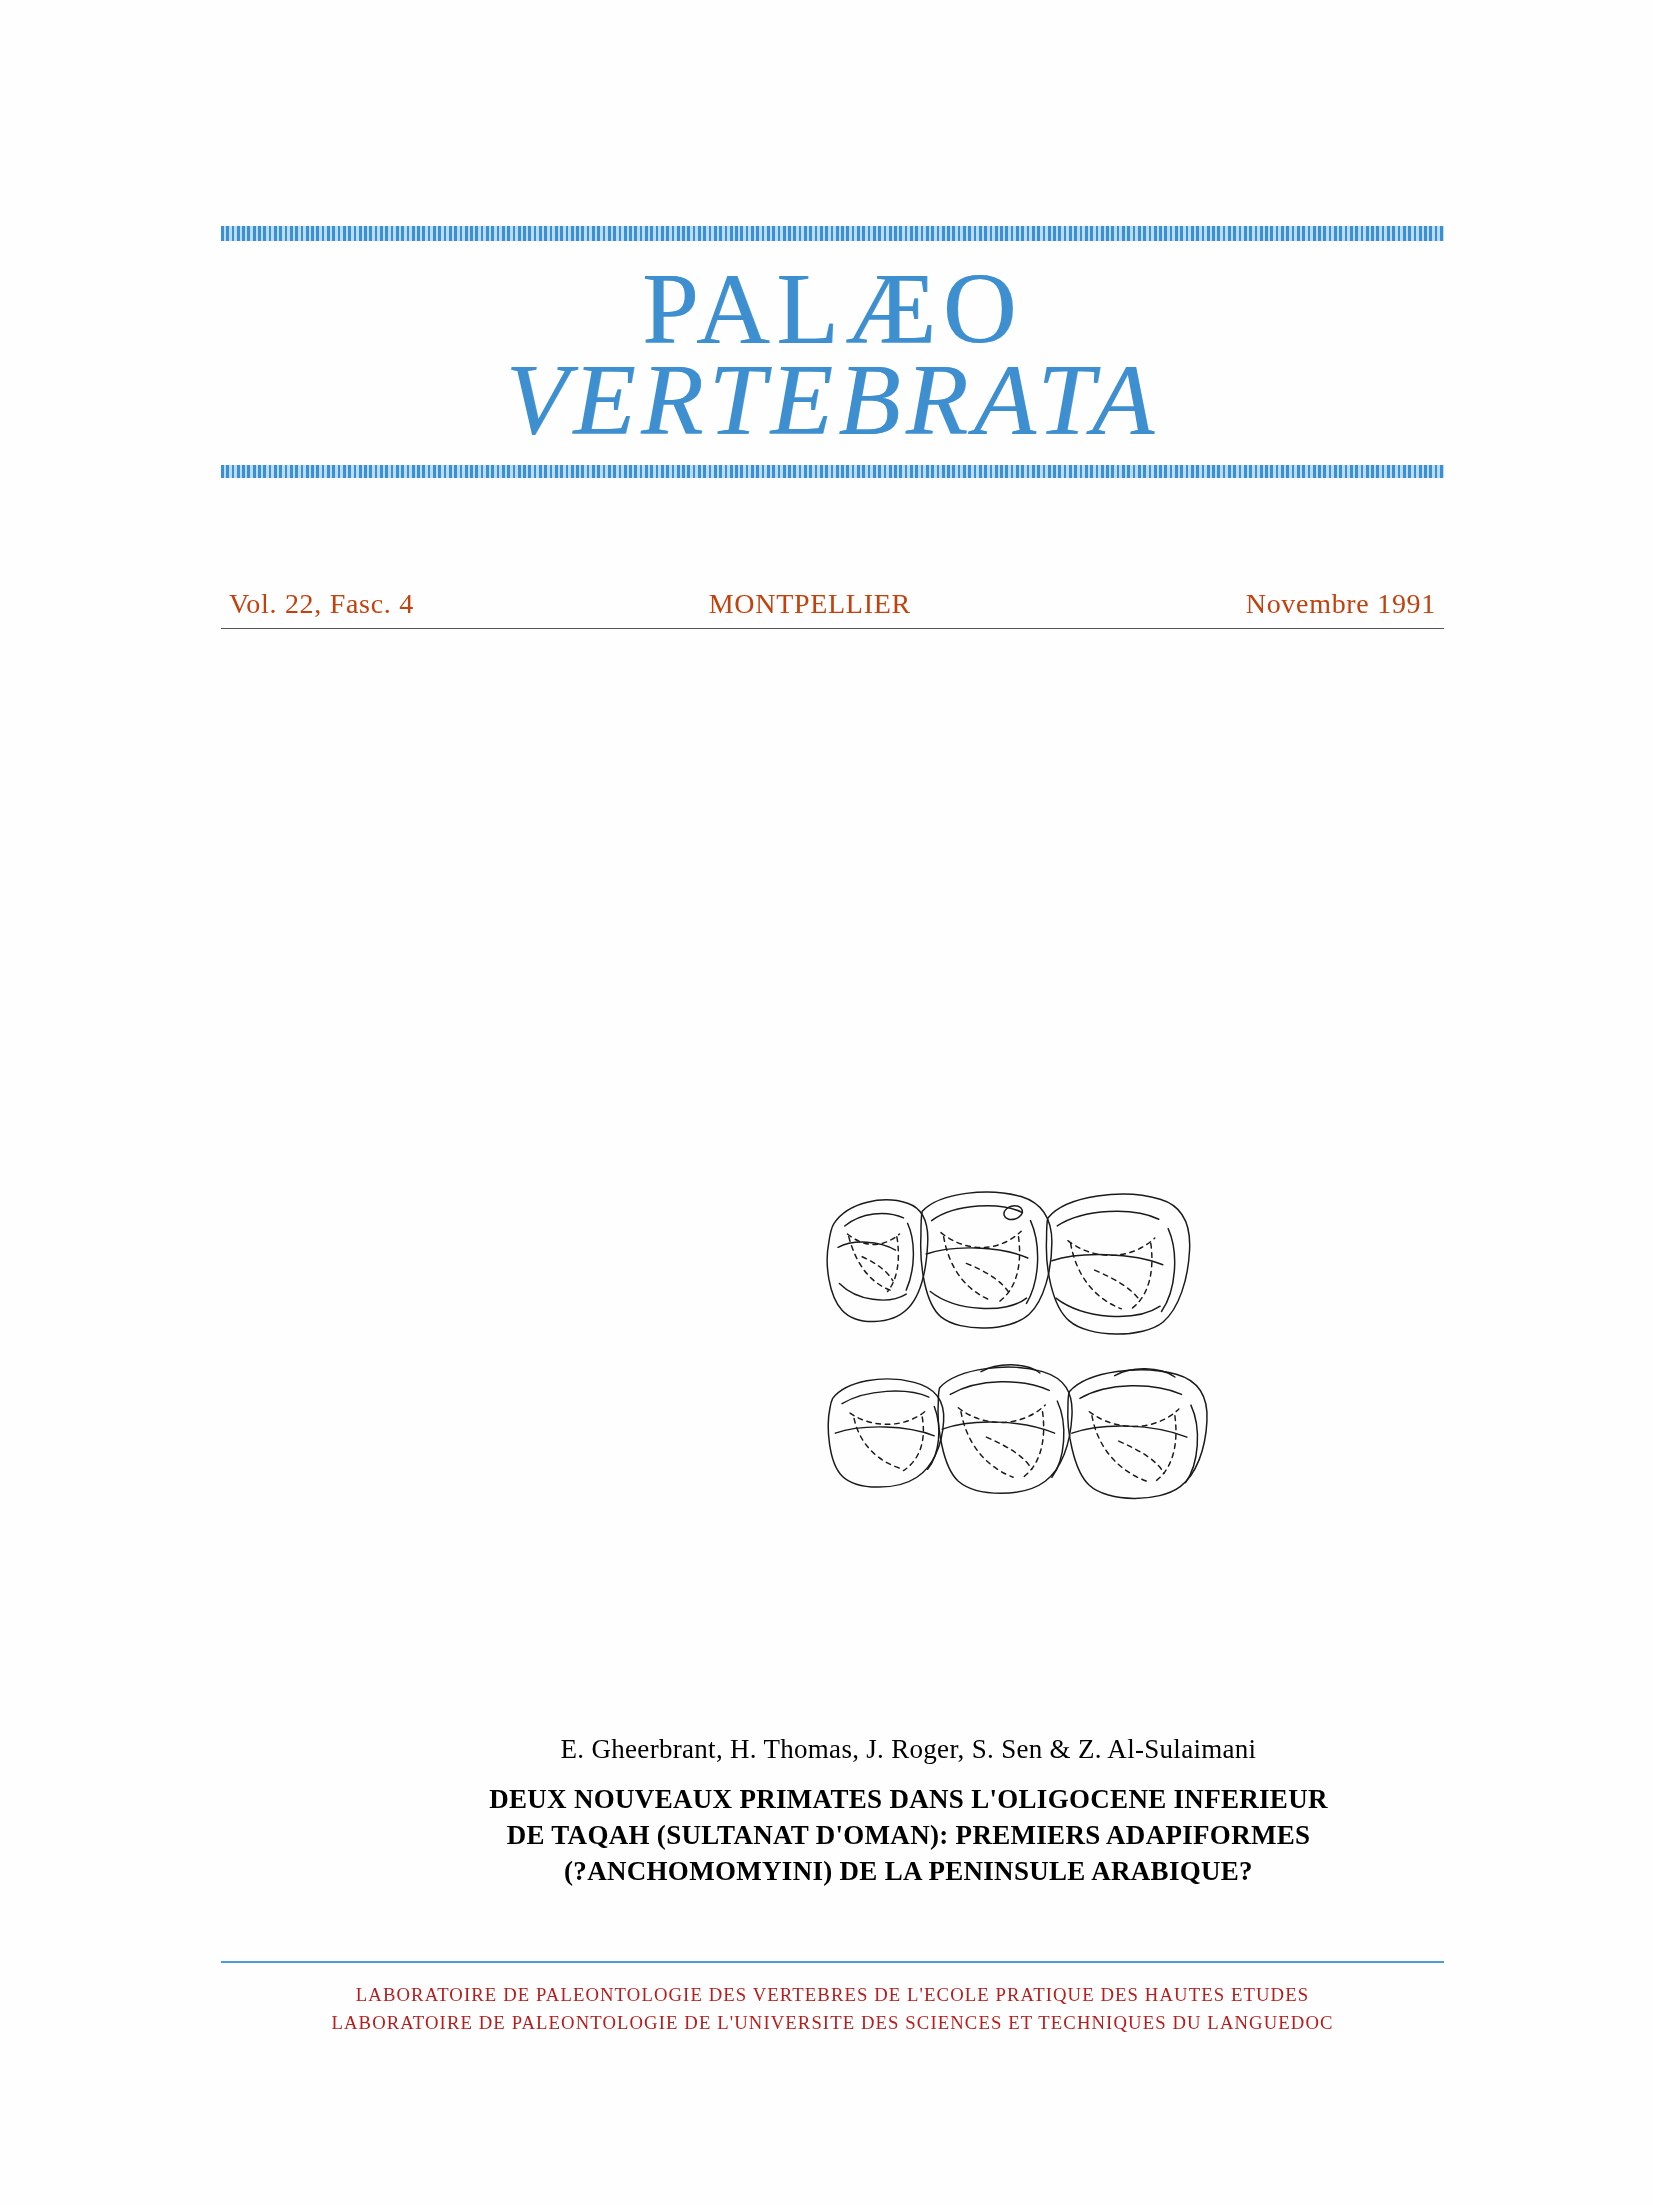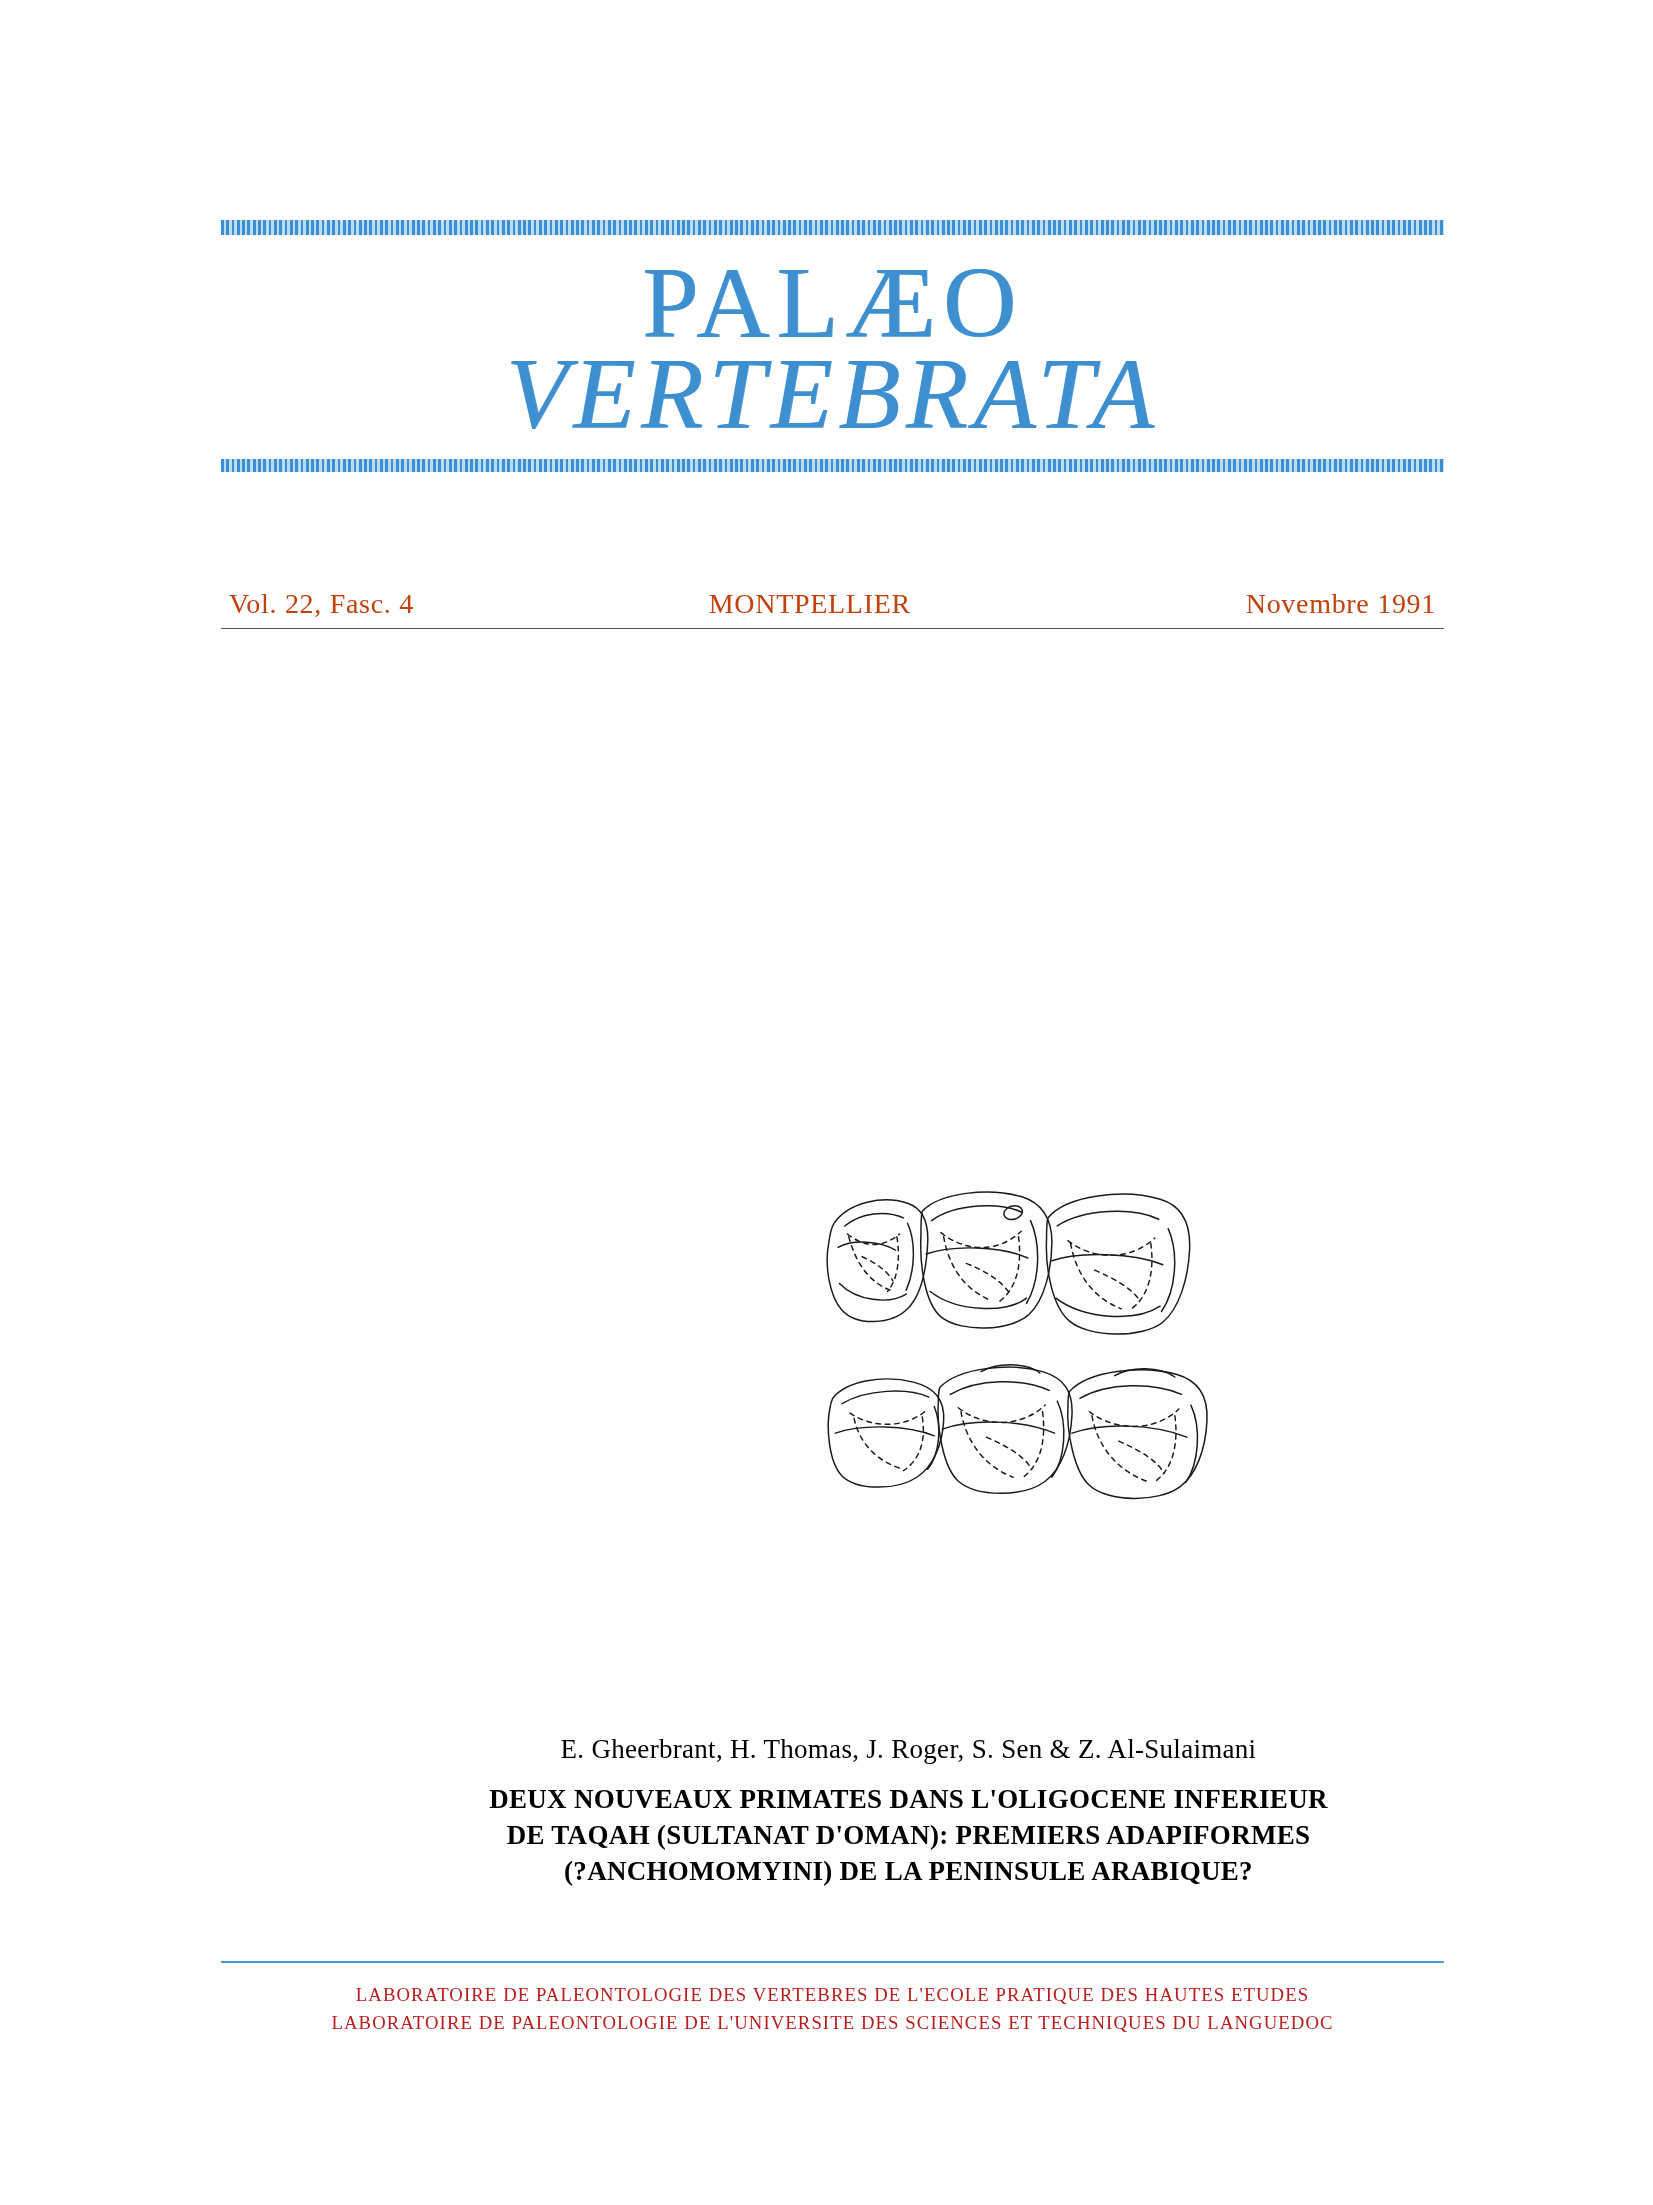--- a/index.html
+++ b/index.html
@@ -17,21 +17,21 @@
   .page {
     position: absolute;
     inset: 0;
     background: #fefefe;
   }
 
   
   .masthead {
     position: absolute;
     left: 221px;
-    top: 220px;
+    top: 226px;
     width: 1223px;
   }
   .rule-thick {
     height: 14.7px;
     background-image: repeating-linear-gradient(
         90deg,
         #3b8fd4 0px, #3b8fd4 2.7px,
         #bcdcf2 2.7px, #bcdcf2 5.3px);
     background-color: #4f9ad8;
   }

